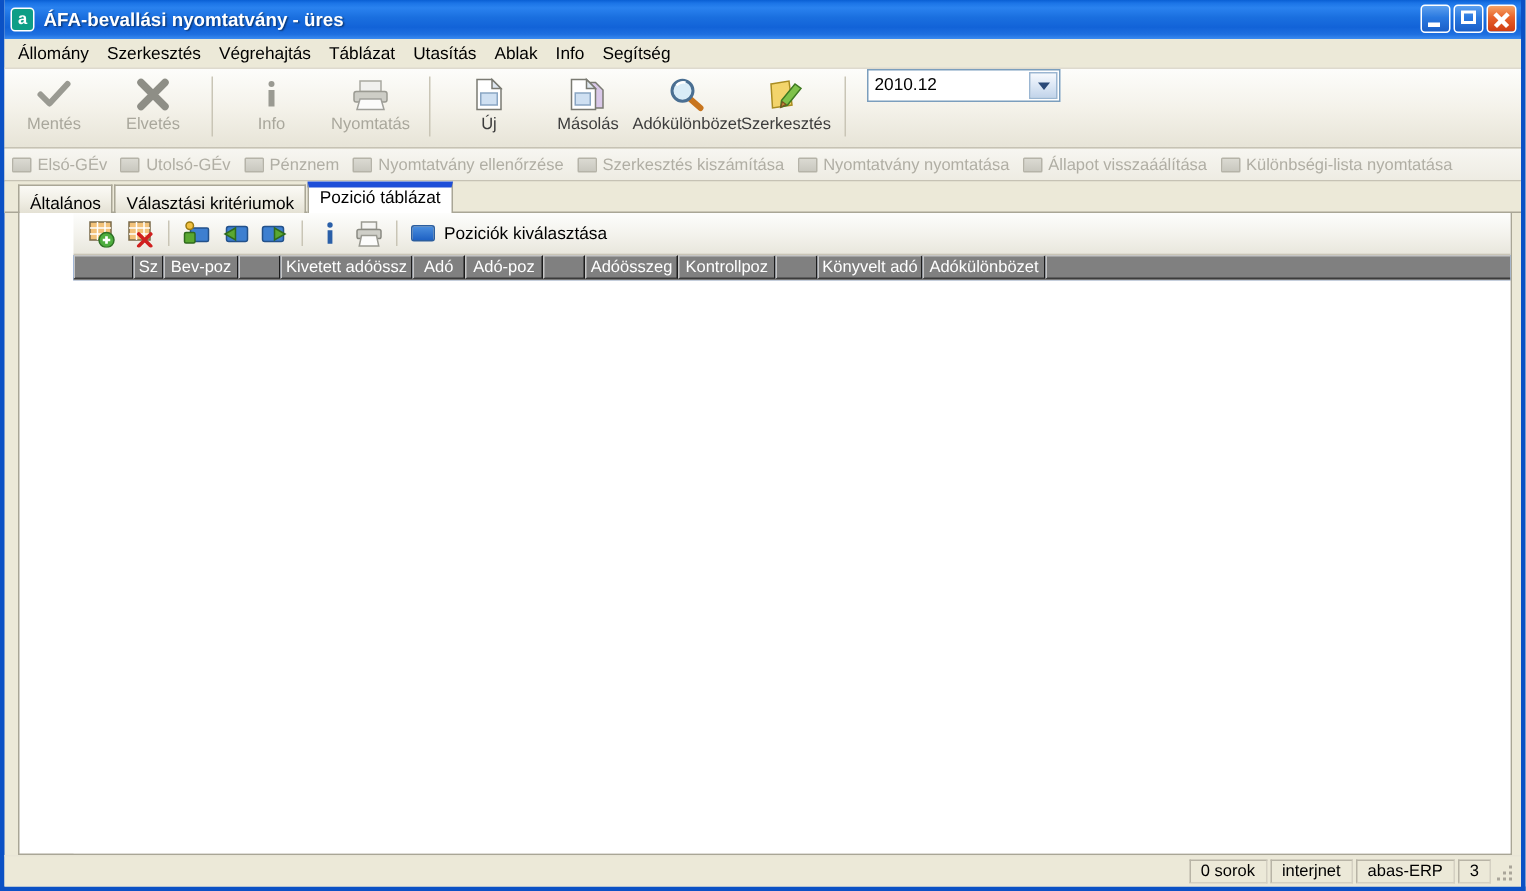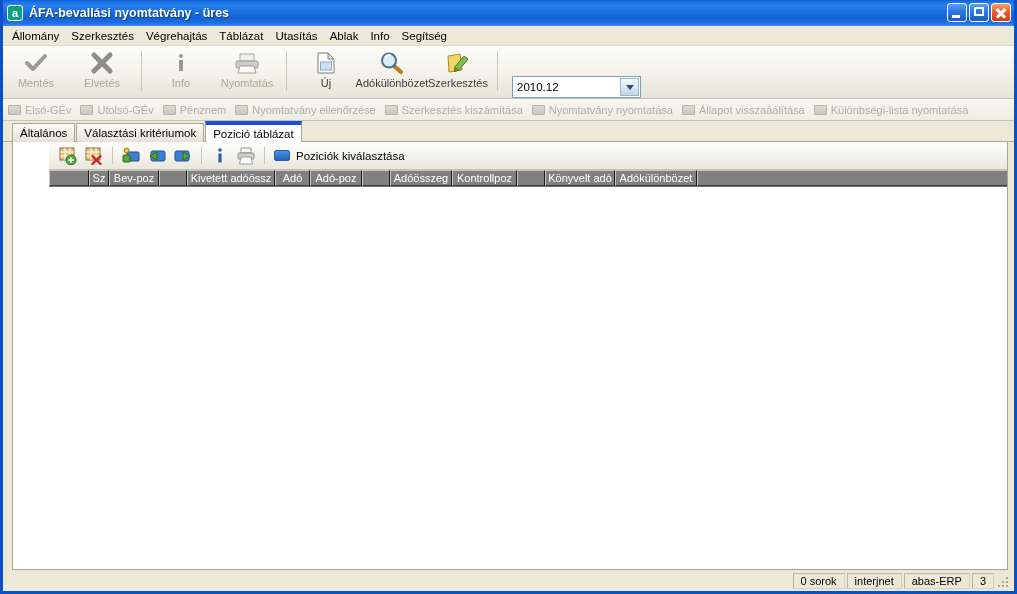--- a/index.html
+++ b/index.html
@@ -128,21 +128,21 @@
     margin-top: 1px;
     white-space: nowrap;
   }
   .tb-btn.disabled .tb-label { color: #a9a79c; }
   .tb-sep {
     width: 1px; margin: 5px 6px 7px 6px;
     background: #c9c5b6;
     flex: 0 0 1px;
   }
   #combo-wrap {
-    display: flex; align-items: flex-end;
+    display: flex; align-items: flex-start;
     margin-left: 8px;
   }
   #period-combo {
     width: 129px; height: 22px;
     box-sizing: border-box;
     border: 1px solid #7b9ebd;
     background: #ffffff;
     display: flex; align-items: center;
     position: relative;
     padding-left: 4px;
@@ -209,22 +209,22 @@
     position: relative;
   }
   #tabstrip::after {
     content: "";
     position: absolute; left: 0; right: 0; bottom: 0;
     height: 1px; background: #a9a696;
   }
   .tab {
     height: 19px;
     box-sizing: border-box;
-    padding: 0 7px;
-    display: flex; align-items: center;
+    padding: 6px 7px;
+    display: flex; align-items: flex-start;
     font-size: 11.5px;
     color: #000;
     background: linear-gradient(to bottom, #fbfaf6 0%, #efedE3 60%, #e4e1d4 100%);
     border: 1px solid #a9a696;
     border-bottom: none;
     margin-right: 1px;
     position: relative; z-index: 1;
     cursor: default;
     white-space: nowrap;
   }
@@ -436,20 +436,31 @@
       <div class="tb-icon">
         <svg width="22" height="24" viewBox="0 0 22 24">
           <path d="M3 2 L13 2 L19 8 L19 22 L3 22 Z" fill="#ffffff" stroke="#7a7a72" stroke-width="1"></path>
           <path d="M13 2 L13 8 L19 8 Z" fill="#dfe7f0" stroke="#7a7a72" stroke-width="1"></path>
           <rect x="5.5" y="11" width="11" height="8" fill="#cfe0f2" stroke="#8aa6c4" stroke-width="1"></rect>
         </svg>
       </div>
       <div class="tb-label">Új</div>
     </div>
 
+    <div class="tb-btn">
+      <div class="tb-icon">
+        <svg width="26" height="24" viewBox="0 0 26 24">
+          <path d="M10 4 L18 4 L23 9 L23 21 L10 21 Z" fill="#d9c8e8" stroke="#7a7a72" stroke-width="1"></path>
+          <path d="M2 2 L12 2 L18 8 L18 22 L2 22 Z" fill="#ffffff" stroke="#7a7a72" stroke-width="1"></path>
+          <path d="M12 2 L12 8 L18 8 Z" fill="#dfe7f0" stroke="#7a7a72" stroke-width="1"></path>
+          <rect x="4.5" y="11" width="10" height="8" fill="#cfe0f2" stroke="#8aa6c4" stroke-width="1"></rect>
+        </svg>
+      </div>
+      <div class="tb-label">Másolás</div>
+    </div>
 
     <div class="tb-btn">
       <div class="tb-icon">
         <svg width="26" height="24" viewBox="0 0 26 24">
           <path d="M14 14 L22 21" stroke="#c8751e" stroke-width="4" stroke-linecap="round"></path>
           <circle cx="10" cy="9.5" r="7" fill="#d9ecf7" stroke="#4a6f92" stroke-width="2"></circle>
           <path d="M6 6 A6 6 0 0 1 12 4" stroke="#ffffff" stroke-width="1.6" fill="none"></path>
         </svg>
       </div>
       <div class="tb-label">Adókülönbözet</div>

